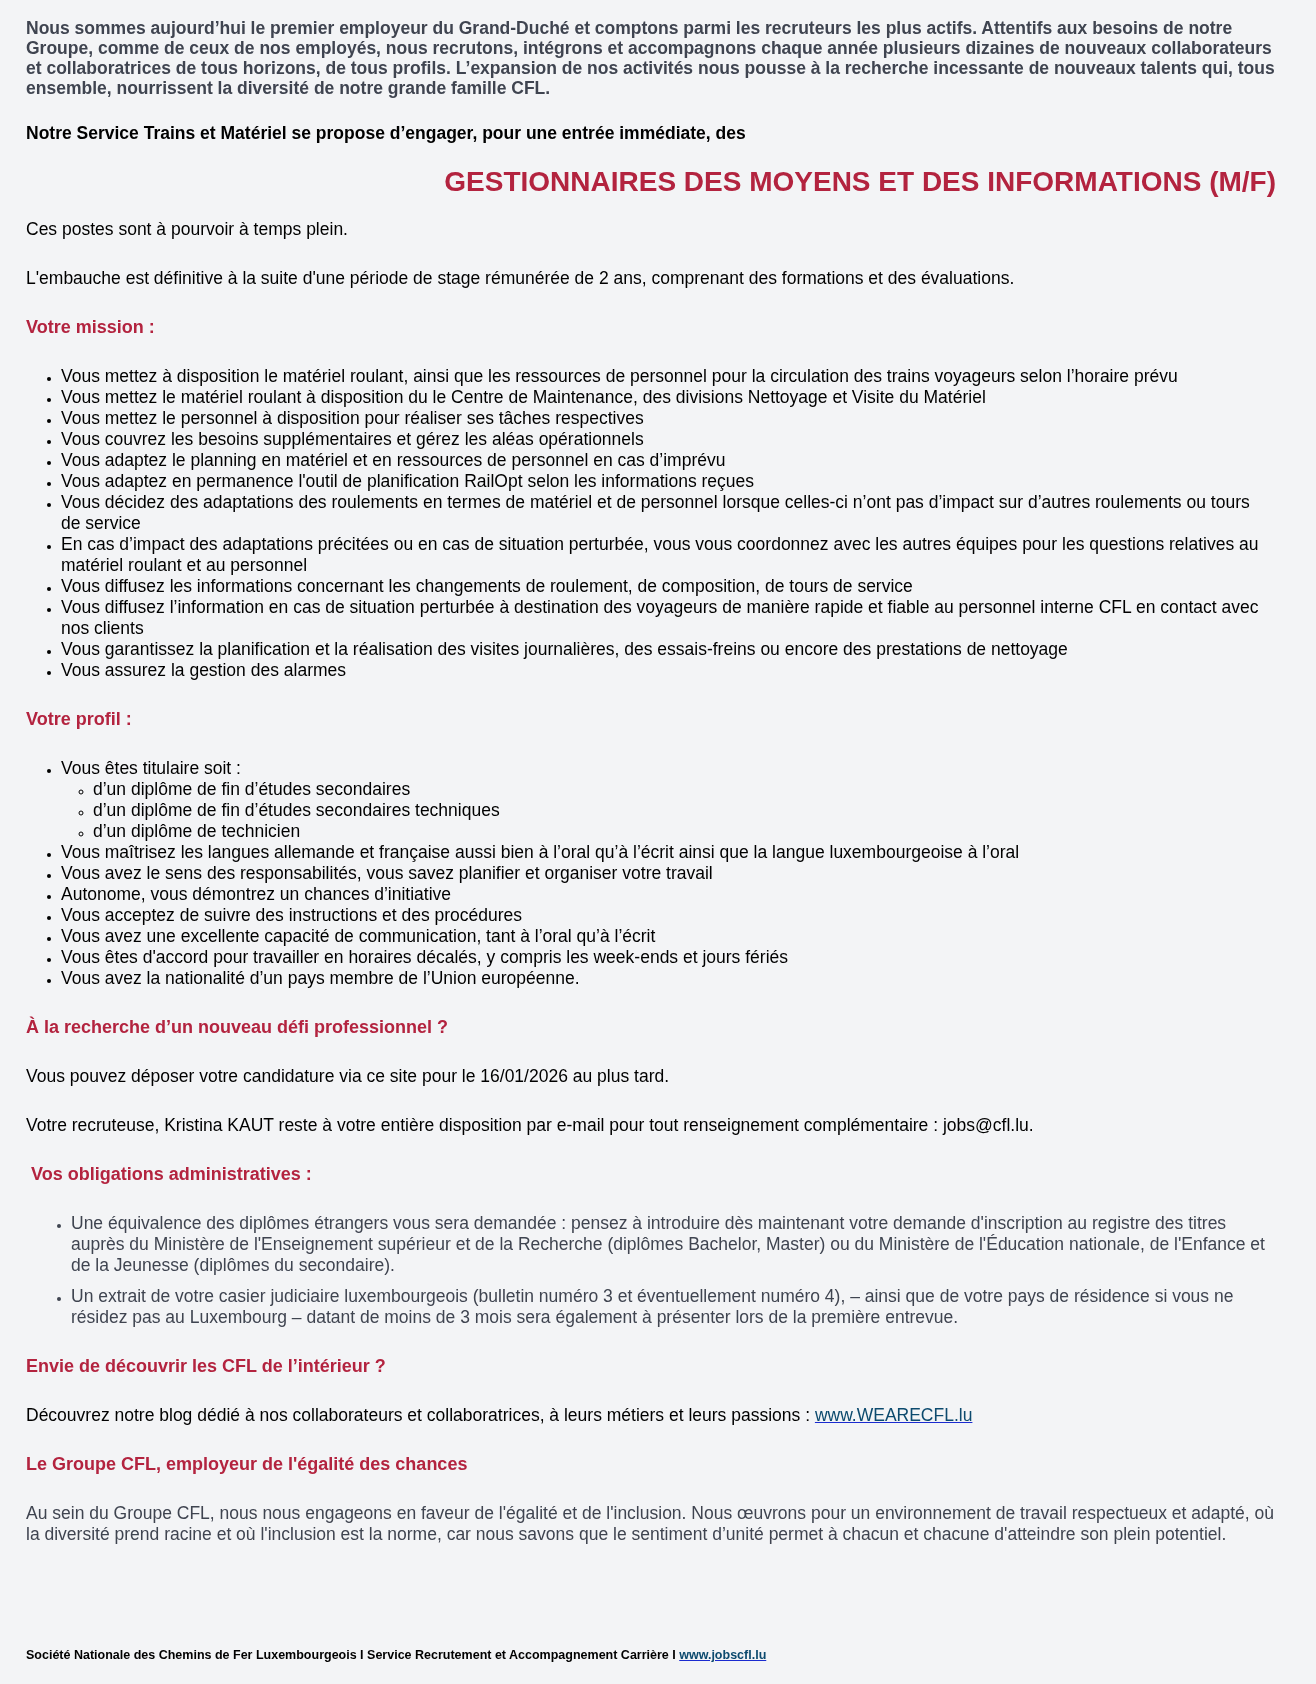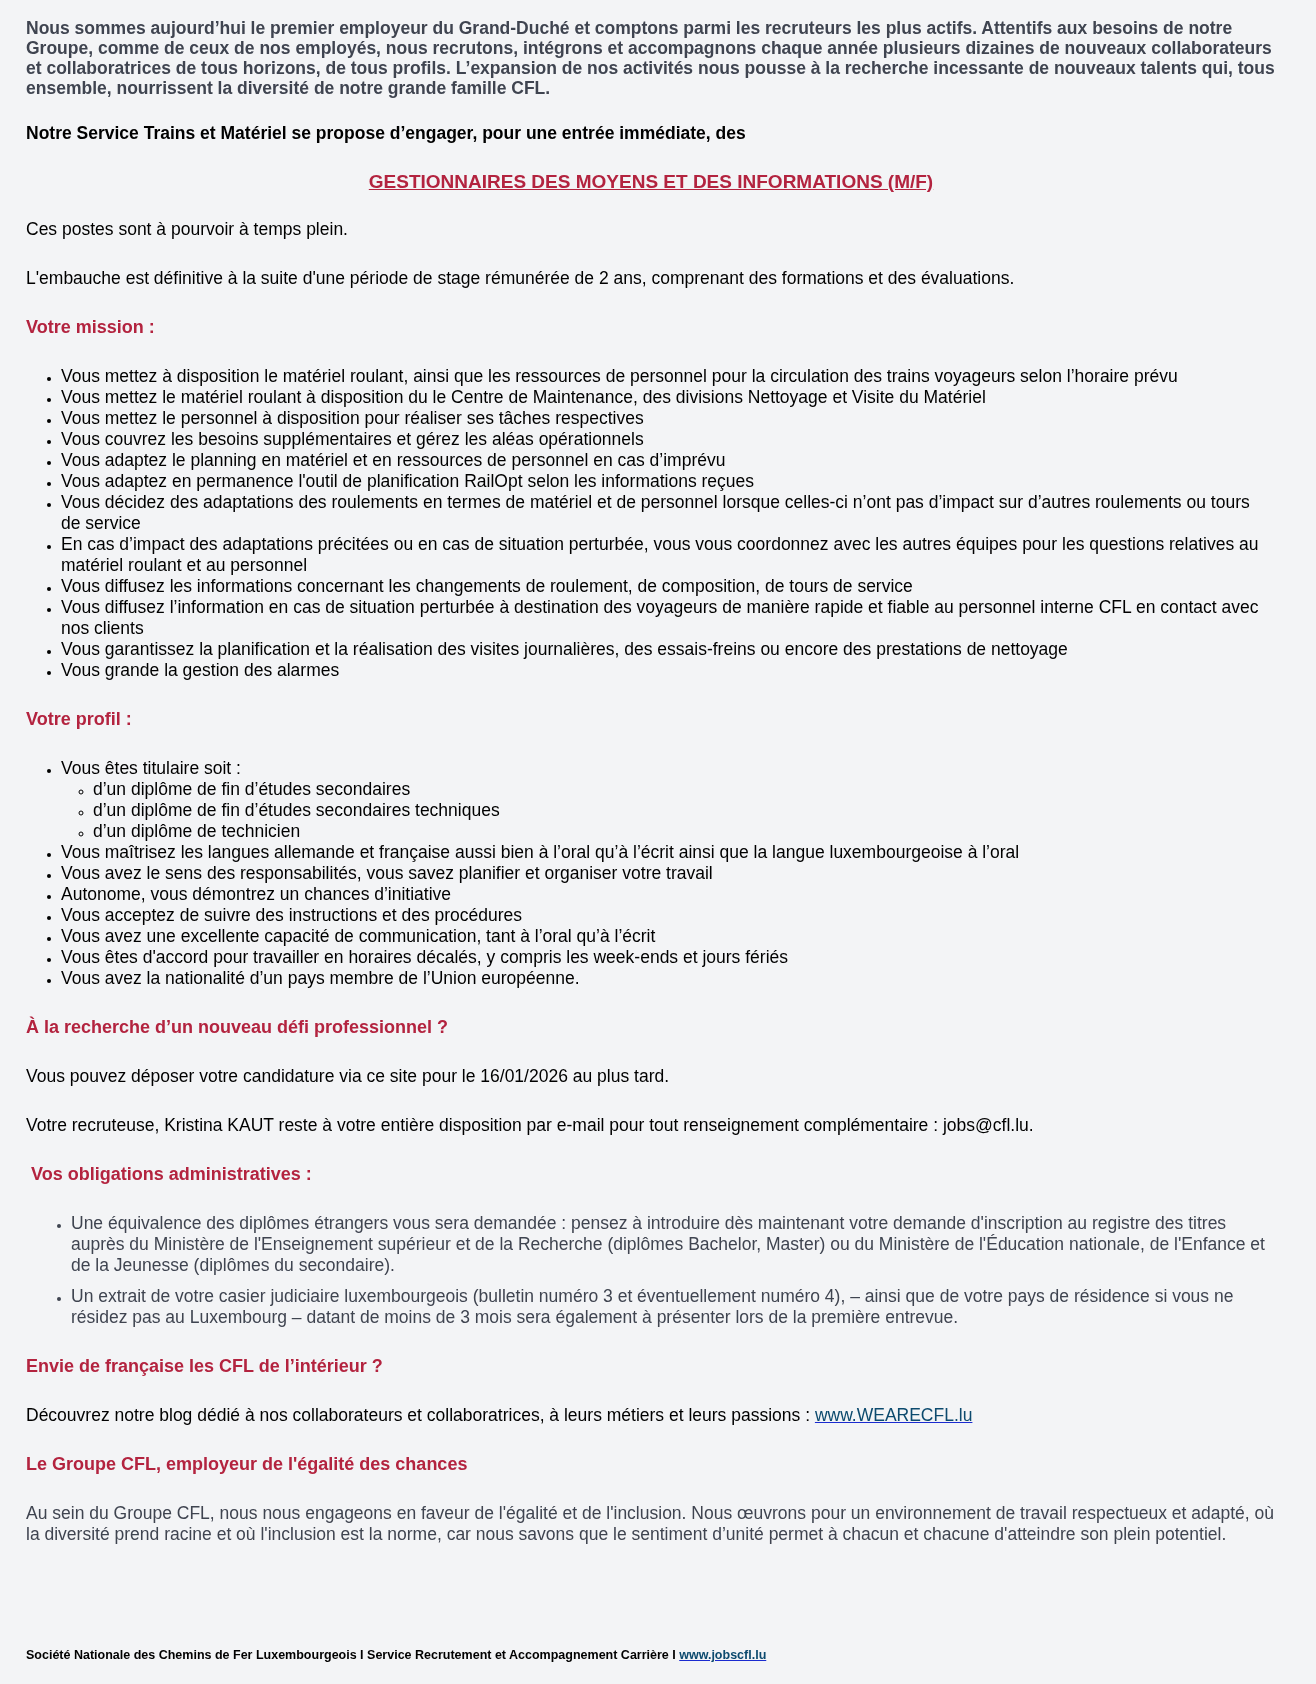--- a/index.html
+++ b/index.html
@@ -27,25 +27,24 @@
       line-height: 20px;
       margin: 0 0 25px 0;
     }
     .lead {
       font-weight: bold;
       margin: 0 0 26px 0;
     }
     .job-title {
       color: #b3233f;
       font-weight: bold;
-      font-size: 19px;
-      text-align: center;
+      font-size: 28px;
+      text-align: right;
       margin: 0 0 25px 0;
       line-height: 24px;
-      text-decoration: underline;
     }
     p.text { margin: 0 0 28px 0; }
     .section-heading {
       color: #b3233f;
       font-weight: bold;
       font-size: 18px;
       margin: 0 0 28px 0;
       line-height: 21px;
     }
     ul.bullets {
@@ -102,21 +101,21 @@
     <li>Vous mettez le matériel roulant à disposition du le Centre de Maintenance, des divisions Nettoyage et Visite du Matériel</li>
     <li>Vous mettez le personnel à disposition pour réaliser ses tâches respectives</li>
     <li>Vous couvrez les besoins supplémentaires et gérez les aléas opérationnels</li>
     <li>Vous adaptez le planning en matériel et en ressources de personnel en cas d’imprévu</li>
     <li>Vous adaptez en permanence l'outil de planification RailOpt selon les informations reçues</li>
     <li>Vous décidez des adaptations des roulements en termes de matériel et de personnel lorsque celles-ci n’ont pas d’impact sur d’autres roulements ou tours de service</li>
     <li>En cas d’impact des adaptations précitées ou en cas de situation perturbée, vous vous coordonnez avec les autres équipes pour les questions relatives au matériel roulant et au personnel</li>
     <li>Vous diffusez les informations concernant les changements de roulement, de composition, de tours de service</li>
     <li>Vous diffusez l’information en cas de situation perturbée à destination des voyageurs de manière rapide et fiable au personnel interne CFL en contact avec nos clients</li>
     <li>Vous garantissez la planification et la réalisation des visites journalières, des essais-freins ou encore des prestations de nettoyage</li>
-    <li>Vous grande la gestion des alarmes</li>
+    <li>Vous assurez la gestion des alarmes</li>
   </ul>
 
   <h2 class="section-heading">Votre profil :</h2>
   <ul class="bullets">
     <li>
       <span>Vous êtes titulaire soit :</span>
       <ul class="sub">
         <li>d’un diplôme de fin d’études secondaires</li>
         <li>d’un diplôme de fin d’études secondaires techniques</li>
         <li>d’un diplôme de technicien</li>
@@ -134,21 +133,21 @@
   <h2 class="section-heading">À la recherche d’un nouveau défi professionnel ?</h2>
   <p class="text">Vous pouvez déposer votre candidature via ce site pour le 16/01/2026 au plus tard.</p>
   <p class="text">Votre recruteuse, Kristina KAUT reste à votre entière disposition par e-mail pour tout renseignement complémentaire : jobs@cfl.lu.</p>
 
   <h2 class="section-heading admin-heading">Vos obligations administratives :</h2>
   <ul class="admin">
     <li>Une équivalence des diplômes étrangers vous sera demandée : pensez à introduire dès maintenant votre demande d'inscription au registre des titres auprès du Ministère de l'Enseignement supérieur et de la Recherche (diplômes Bachelor, Master) ou du Ministère de l'Éducation nationale, de l'Enfance et de la Jeunesse (diplômes du secondaire).</li>
     <li>Un extrait de votre casier judiciaire luxembourgeois (bulletin numéro 3 et éventuellement numéro 4), – ainsi que de votre pays de résidence si vous ne résidez pas au Luxembourg – datant de moins de 3 mois sera également à présenter lors de la première entrevue.</li>
   </ul>
 
-  <h2 class="section-heading">Envie de française les CFL de l’intérieur ?</h2>
+  <h2 class="section-heading">Envie de découvrir les CFL de l’intérieur ?</h2>
   <p class="text"><span>Découvrez notre blog dédié à nos collaborateurs et collaboratrices, à leurs métiers et leurs passions : </span><a class="link" href="#">www.WEARECFL.lu</a></p>
 
   <h2 class="section-heading">Le Groupe CFL, employeur de l'égalité des chances</h2>
   <p class="text muted">Au sein du Groupe CFL, nous nous engageons en faveur de l'égalité et de l'inclusion. Nous œuvrons pour un environnement de travail respectueux et adapté, où la diversité prend racine et où l'inclusion est la norme, car nous savons que le sentiment d’unité permet à chacun et chacune d'atteindre son plein potentiel.</p>
 </div>
 
 <div class="footer">
   <span>Société Nationale des Chemins de Fer Luxembourgeois I Service Recrutement et Accompagnement Carrière I </span><a class="link" href="#">www.jobscfl.lu</a>
 </div>
 

